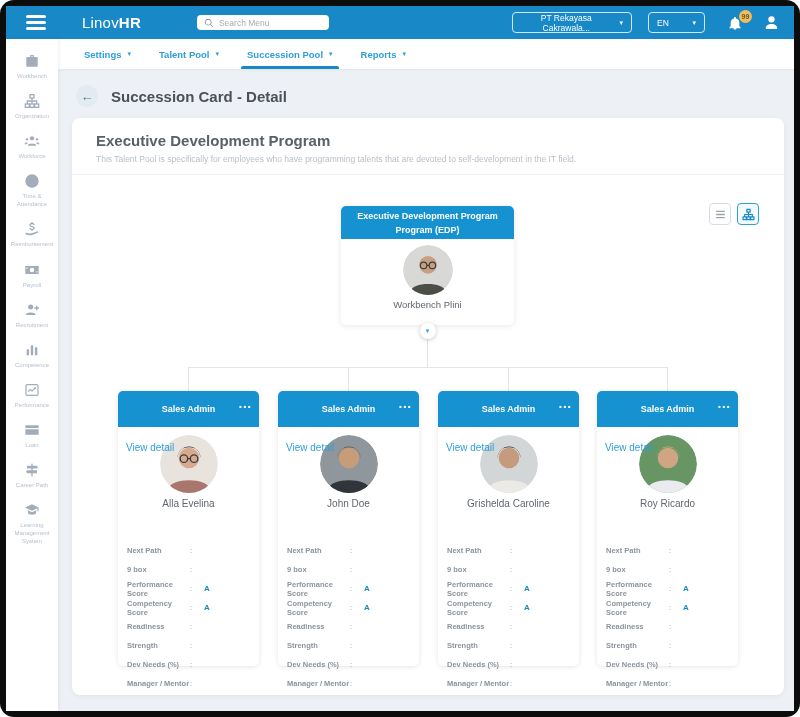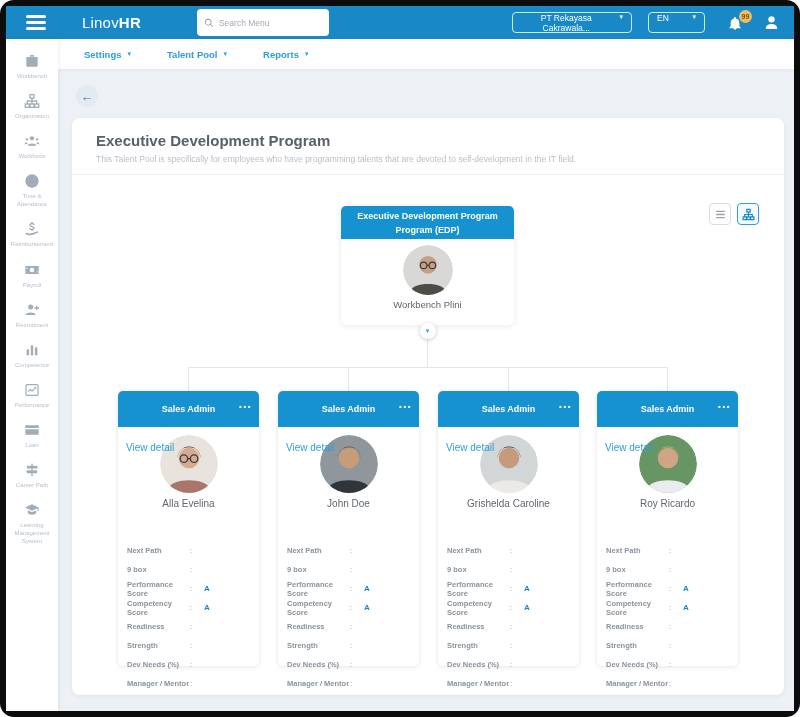--- a/index.html
+++ b/index.html
@@ -9,29 +9,29 @@
   .screen { width:100%; height:100%; border-radius:0; overflow:hidden; background:#edf1f6;
             display:flex; flex-direction:column; }
 
   
   .topbar { height:33px; background:#1888c6; display:flex; align-items:center; flex:0 0 auto; }
   .hamburger { margin-left:20px; width:20px; height:15px; display:flex; flex-direction:column;
                justify-content:space-between; background:none; border:none; cursor:pointer; }
   .hamburger span { display:block; height:2.6px; border-radius:2px; background:#fff; }
   .brand { margin-left:36px; color:#fff; font-size:15px; letter-spacing:.2px; }
   .brand b { font-weight:800; }
-  .search { margin-left:56px; width:132px; height:27px; background:#fff; border-radius:4px;
+  .search { margin-left:56px; width:132px; height:15px; background:#fff; border-radius:4px;
             display:flex; align-items:center; padding:0 7px; gap:5px; }
   .search svg { width:10px; height:10px; color:#8a9199; flex:0 0 auto; }
   .search input { border:none; outline:none; width:100%; font-size:8.5px; color:#555;
                   font-family:inherit; background:transparent; }
   .search input::placeholder { color:#a3abb3; }
   .tb-right { margin-left:auto; display:flex; align-items:center; margin-right:14px; }
   .tb-select { height:21px; border:1px solid rgba(255,255,255,.8); border-radius:4px; background:transparent;
-               color:#fff; font-size:8.5px; font-family:inherit; display:flex; 
+               color:#fff; font-size:8.5px; font-family:inherit; display:flex; align-items:center;
                justify-content:space-between; padding:0 8px; cursor:pointer; }
   .tb-select .caret { font-size:7px; margin-left:8px; }
   .sel-company { width:120px; }
   .sel-lang { width:57px; margin-left:16px; }
   .bell-wrap { position:relative; margin-left:22px; cursor:pointer; }
   .bell-wrap svg { width:16px; height:16px; display:block; }
   .badge { position:absolute; top:-5px; right:-9px; min-width:13px; height:13px; border-radius:50%;
            background:#f0bd5e; color:#6d5420; font-size:7px; font-weight:bold;
            display:grid; place-items:center; padding:0 2px; }
   .user-btn { margin-left:20px; cursor:pointer; }
@@ -42,21 +42,21 @@
   .sidebar { width:52px; background:#fff; box-shadow:1px 0 4px rgba(0,0,0,.07); z-index:6;
              padding-top:8px; display:flex; flex-direction:column; align-items:center; }
   .side-item { width:100%; padding:6px 2px 7px; display:flex; flex-direction:column; align-items:center;
                gap:3px; cursor:pointer; }
   .s-icon { color:#a3adb9; line-height:0; }
   .s-icon svg { width:16px; height:16px; }
   .s-label { font-size:6px; color:#b8c0ca; text-align:center; line-height:1.35; }
 
   .main-col { flex:1; display:flex; flex-direction:column; min-width:0; }
   .navbar { height:30px; background:#fff; display:flex; align-items:stretch; padding-left:26px;
-            gap:36px; box-shadow:0 1px 3px rgba(0,0,0,.05); z-index:5; flex:0 0 auto; }
+            gap:28px; box-shadow:0 1px 3px rgba(0,0,0,.05); z-index:5; flex:0 0 auto; }
   .nav-tab { display:flex; align-items:center; gap:6px; font-size:9.5px; font-weight:600;
              color:#2d9fd6; position:relative; cursor:pointer; }
   .nav-tab .caret { font-size:7px; }
   .nav-tab.active::after { content:''; position:absolute; left:-6px; right:-6px; bottom:0; height:3px;
                            background:#1787c5; border-radius:2px 2px 0 0; }
 
   .content { flex:1; padding:14px 10px 0 14px; overflow:hidden; }
   .page-head { display:flex; align-items:center; gap:13px; margin:2px 0 11px 4px; }
   .back { width:22px; height:22px; border-radius:50%; background:#e2eaf2; border:none; color:#557596;
           font-size:13px; line-height:1; cursor:pointer; display:grid; place-items:center; }
@@ -269,29 +269,34 @@
       <div class="main-col">
         <nav class="navbar" id="navtabs">
             <div class="nav-tab">
               <span>Settings</span>
               <span class="caret">▾</span>
             </div>
             <div class="nav-tab">
               <span>Talent Pool</span>
               <span class="caret">▾</span>
             </div>
+            <div class="nav-tab active">
+              <span>Succession Pool</span>
+              <span class="caret">▾</span>
+            </div>
             <div class="nav-tab">
               <span>Reports</span>
               <span class="caret">▾</span>
             </div>
           </nav>
 
         <div class="content">
           <div class="page-head">
             <button class="back">←</button>
+            <h1 class="page-title">Succession Card - Detail</h1>
           </div>
 
           <section class="panel">
             <h2 class="prog-title">Executive Development Program</h2>
             <p class="prog-desc">This Talent Pool is specifically for employees who have programming talents that are devoted to self-development in the IT field.</p>
             <div class="divider"></div>
 
             <div class="chart-area">
               <div class="toggles">
                 <button class="tgl">

